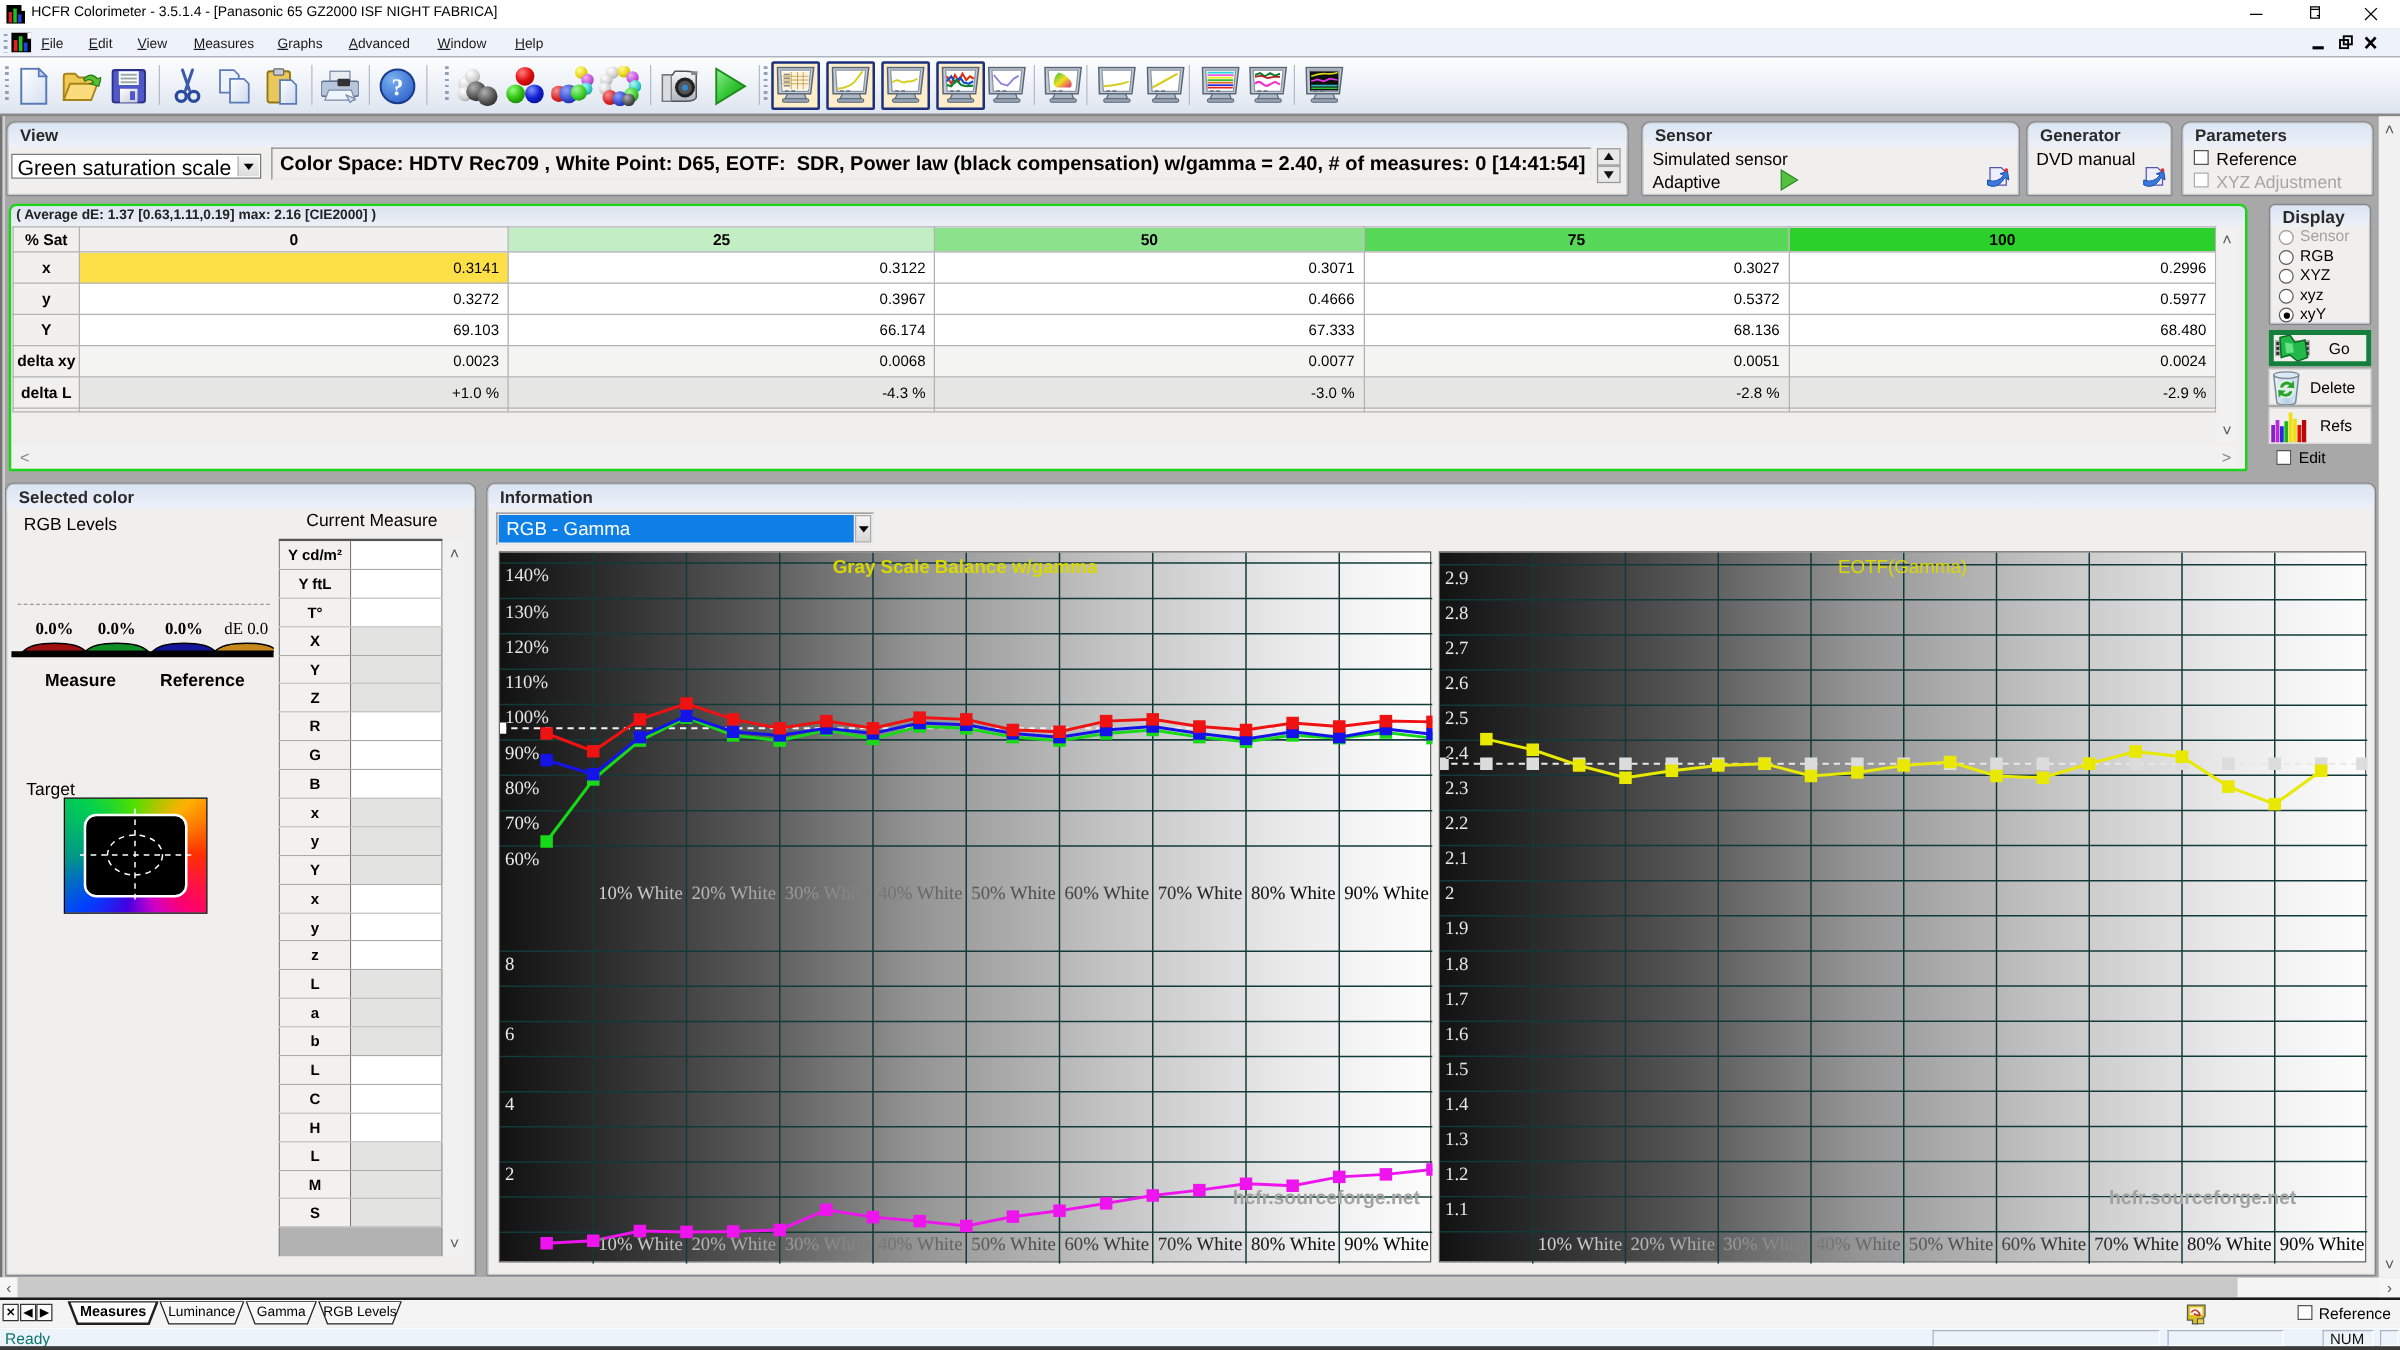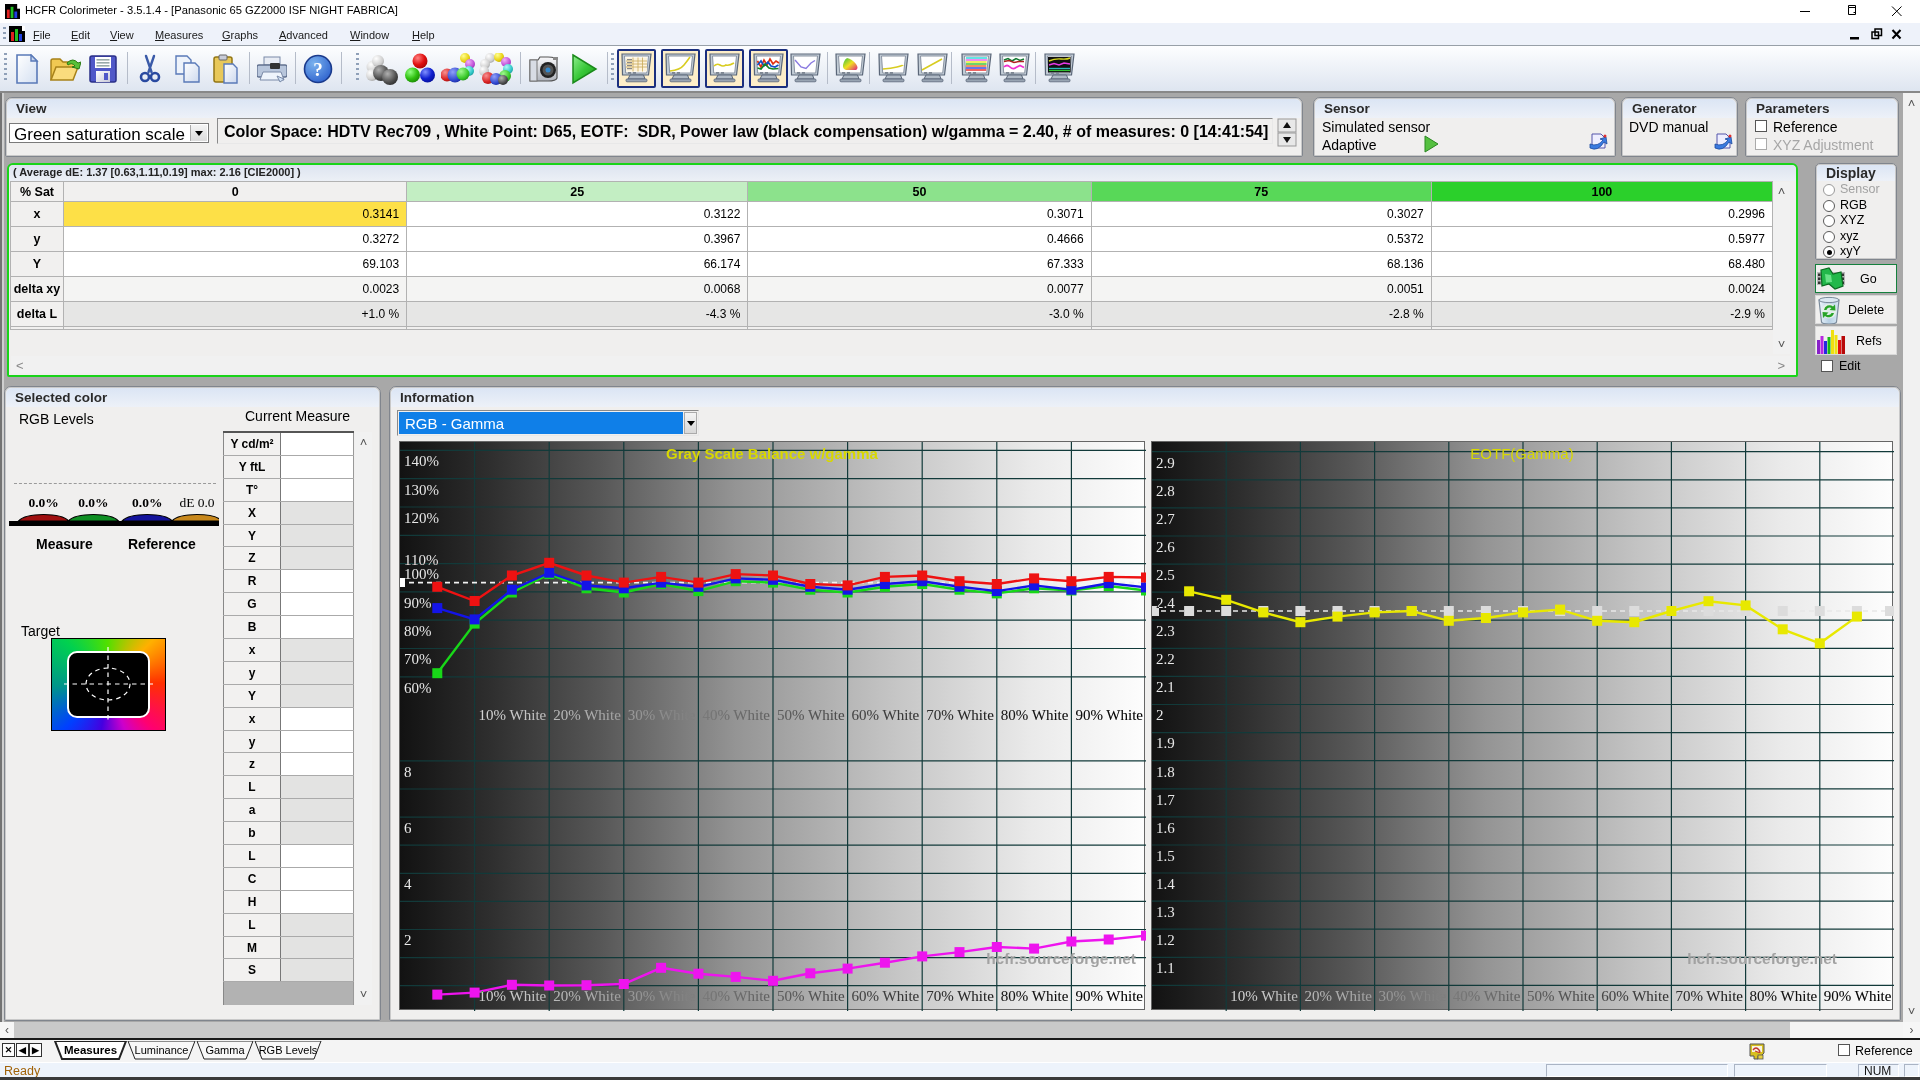--- a/index.html
+++ b/index.html
@@ -602,21 +602,21 @@
 <div class="radio" style="left:7px;top:35.5px;"></div>
 <div class="abs" style="left:24px;top:33.5px;font-size:12.5px;color:#000">RGB</div>
 <div class="radio" style="left:7px;top:51.0px;"></div>
 <div class="abs" style="left:24px;top:49.0px;font-size:12.5px;color:#000">XYZ</div>
 <div class="radio" style="left:7px;top:66.5px;"></div>
 <div class="abs" style="left:24px;top:64.5px;font-size:12.5px;color:#000">xyz</div>
 <div class="radio" style="left:7px;top:82.0px;"></div>
 <div class="abs" style="left:10.5px;top:85.5px;width:5px;height:5px;border-radius:50%;background:#000"></div>
 <div class="abs" style="left:24px;top:80.0px;font-size:12.5px;color:#000">xyY</div>
 </div>
-<div class="abs" style="left:1815px;top:264px;width:82px;height:29px;background:#f0efee;border:1px solid #15803d;display:flex;align-items:center">
+<div class="abs" style="left:1815px;top:264px;width:82px;height:29px;background:#f0efee;border:4px solid #15803d;display:flex;align-items:center">
     <svg width="30" height="26" viewBox="0 0 30 26">
       <rect x="1" y="6" width="28" height="13" fill="#b8b8b8"></rect>
       <g fill="#333">
         <rect x="2" y="7.5" width="2.5" height="2.5"></rect>
         <rect x="2" y="11.5" width="2.5" height="2.5"></rect>
         <rect x="2" y="15.5" width="2.5" height="2.5"></rect>
         <rect x="25.5" y="7.5" width="2.5" height="2.5"></rect>
         <rect x="25.5" y="11.5" width="2.5" height="2.5"></rect>
         <rect x="25.5" y="15.5" width="2.5" height="2.5"></rect>
       </g>
@@ -911,21 +911,21 @@
         <rect x="591.8" y="500.0" width="10" height="10" fill="#ee14ee"></rect>
         <rect x="629.1" y="501.6" width="10" height="10" fill="#ee14ee"></rect>
         <rect x="666.4" y="494.5" width="10" height="10" fill="#ee14ee"></rect>
         <rect x="703.7" y="492.5" width="10" height="10" fill="#ee14ee"></rect>
         <rect x="741.0" y="488.6" width="10" height="10" fill="#ee14ee"></rect>
       </svg>
       <div class="glabel" style="left:50%;top:3px;transform:translateX(-50%);font-family:'Liberation Sans';font-weight:bold;font-size:15px;color:#d8d800;mix-blend-mode:normal">Gray Scale Balance w/gamma</div>
       <div class="glabel" style="left:4px;top:11.2px">140%</div>
       <div class="glabel" style="left:4px;top:39.5px">130%</div>
       <div class="glabel" style="left:4px;top:67.8px">120%</div>
-      <div class="glabel" style="left:4px;top:110px">110%</div>
+      <div class="glabel" style="left:4px;top:96px">110%</div>
       <div class="glabel" style="left:4px;top:124.4px">100%</div>
       <div class="glabel" style="left:4px;top:152.7px">90%</div>
       <div class="glabel" style="left:4px;top:181.0px">80%</div>
       <div class="glabel" style="left:4px;top:209.3px">70%</div>
       <div class="glabel" style="left:4px;top:237.6px">60%</div>
       <div class="glabel" style="left:4px;top:321.6px">8</div>
       <div class="glabel" style="left:4px;top:377.8px">6</div>
       <div class="glabel" style="left:4px;top:434.0px">4</div>
       <div class="glabel" style="left:4px;top:490.2px">2</div>
       <div class="glabel" style="left:78.6px;top:265px">10% White</div>
@@ -1087,19 +1087,19 @@
 <svg class="abs" style="left:1748px;top:2px" width="18" height="18">
       <path d="M2 2 h14 v9 l-3 3 h-3 v3 h-4 v-3 h-4 z" fill="#d8c020" stroke="#555"></path>
       <rect x="4" y="4" width="10" height="6" fill="#f8f4e0"></rect>
       <path d="M5 8 q3-4 6 0 t-4 1" stroke="#c03030" fill="none" stroke-width="1.3"></path>
       <rect x="10" y="13" width="5" height="4" fill="#e8d040" stroke="#555" stroke-width="0.8"></rect>
     </svg>
 <div class="checkbox" style="left:1838px;top:4px"></div>
     <div class="abs" style="left:1855px;top:4px;font-size:12.5px">Reference</div>
 </div>
 <div class="abs" style="left:0;top:1062px;width:1920px;height:15px;background:#edf3fb;border-top:1px solid #fff">
-<div class="abs" style="left:4px;top:1px;font-size:12.5px;color:#a16207">Ready</div>
+<div class="abs" style="left:4px;top:1px;font-size:12.5px;color:#0f766e">Ready</div>
 <div class="abs" style="left:1546px;top:1px;width:182px;height:13px;border:1px solid #aab4c4;border-bottom-color:#fff;border-right-color:#fff"></div>
 <div class="abs" style="left:1734px;top:1px;width:93px;height:13px;border:1px solid #aab4c4;border-bottom-color:#fff;border-right-color:#fff"></div>
 <div class="abs" style="left:1858px;top:1px;width:41px;height:13px;border:1px solid #aab4c4;border-bottom-color:#fff;border-right-color:#fff"></div>
 <div class="abs" style="left:1904px;top:1px;width:15px;height:13px;border:1px solid #aab4c4;border-bottom-color:#fff;border-right-color:#fff"></div>
 <div class="abs" style="left:1864px;top:1px;font-size:12px;color:#111">NUM</div>
 </div>
 <div class="abs" style="left:0;top:1077px;width:1920px;height:3px;background:#3a3a3a"></div>
 </body></html>

